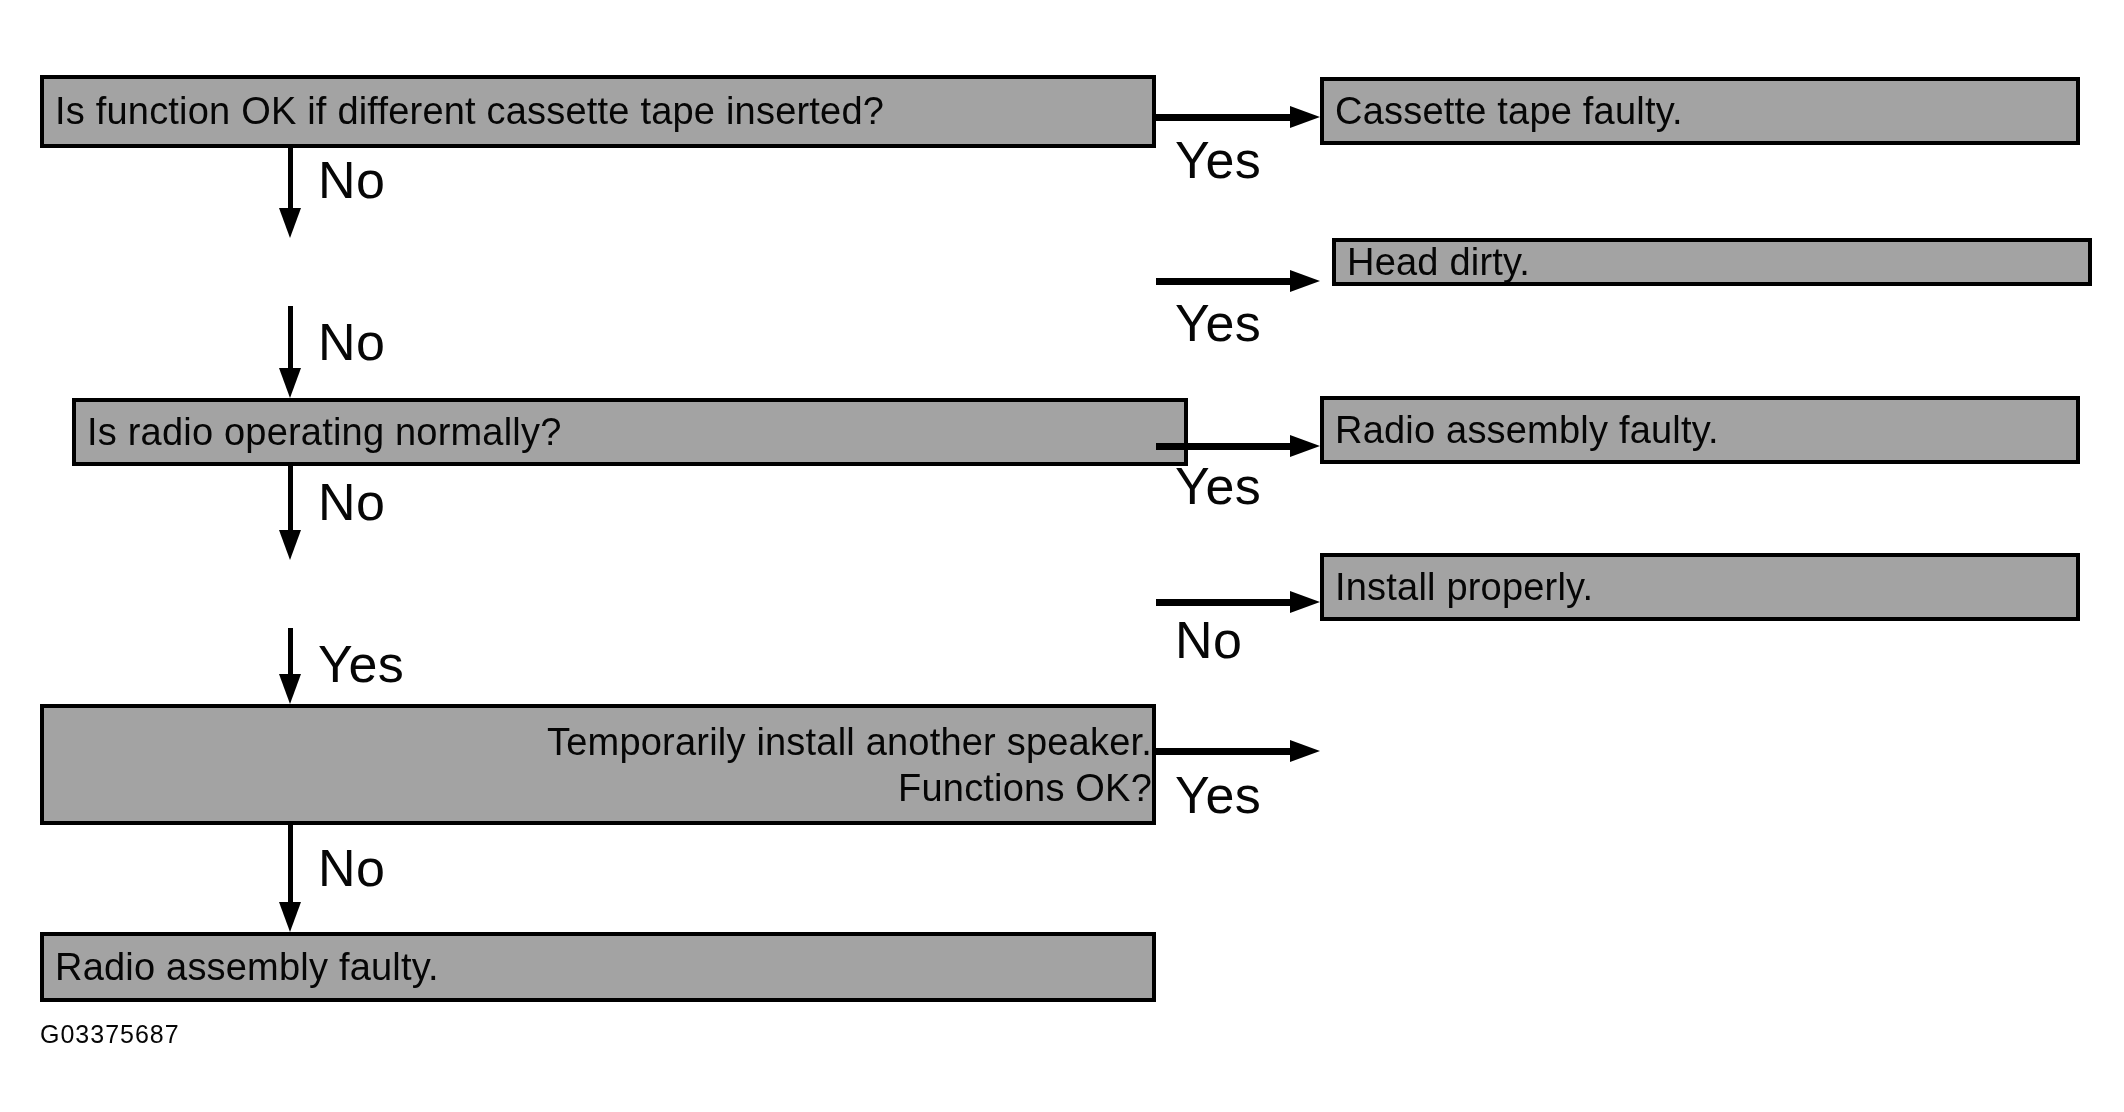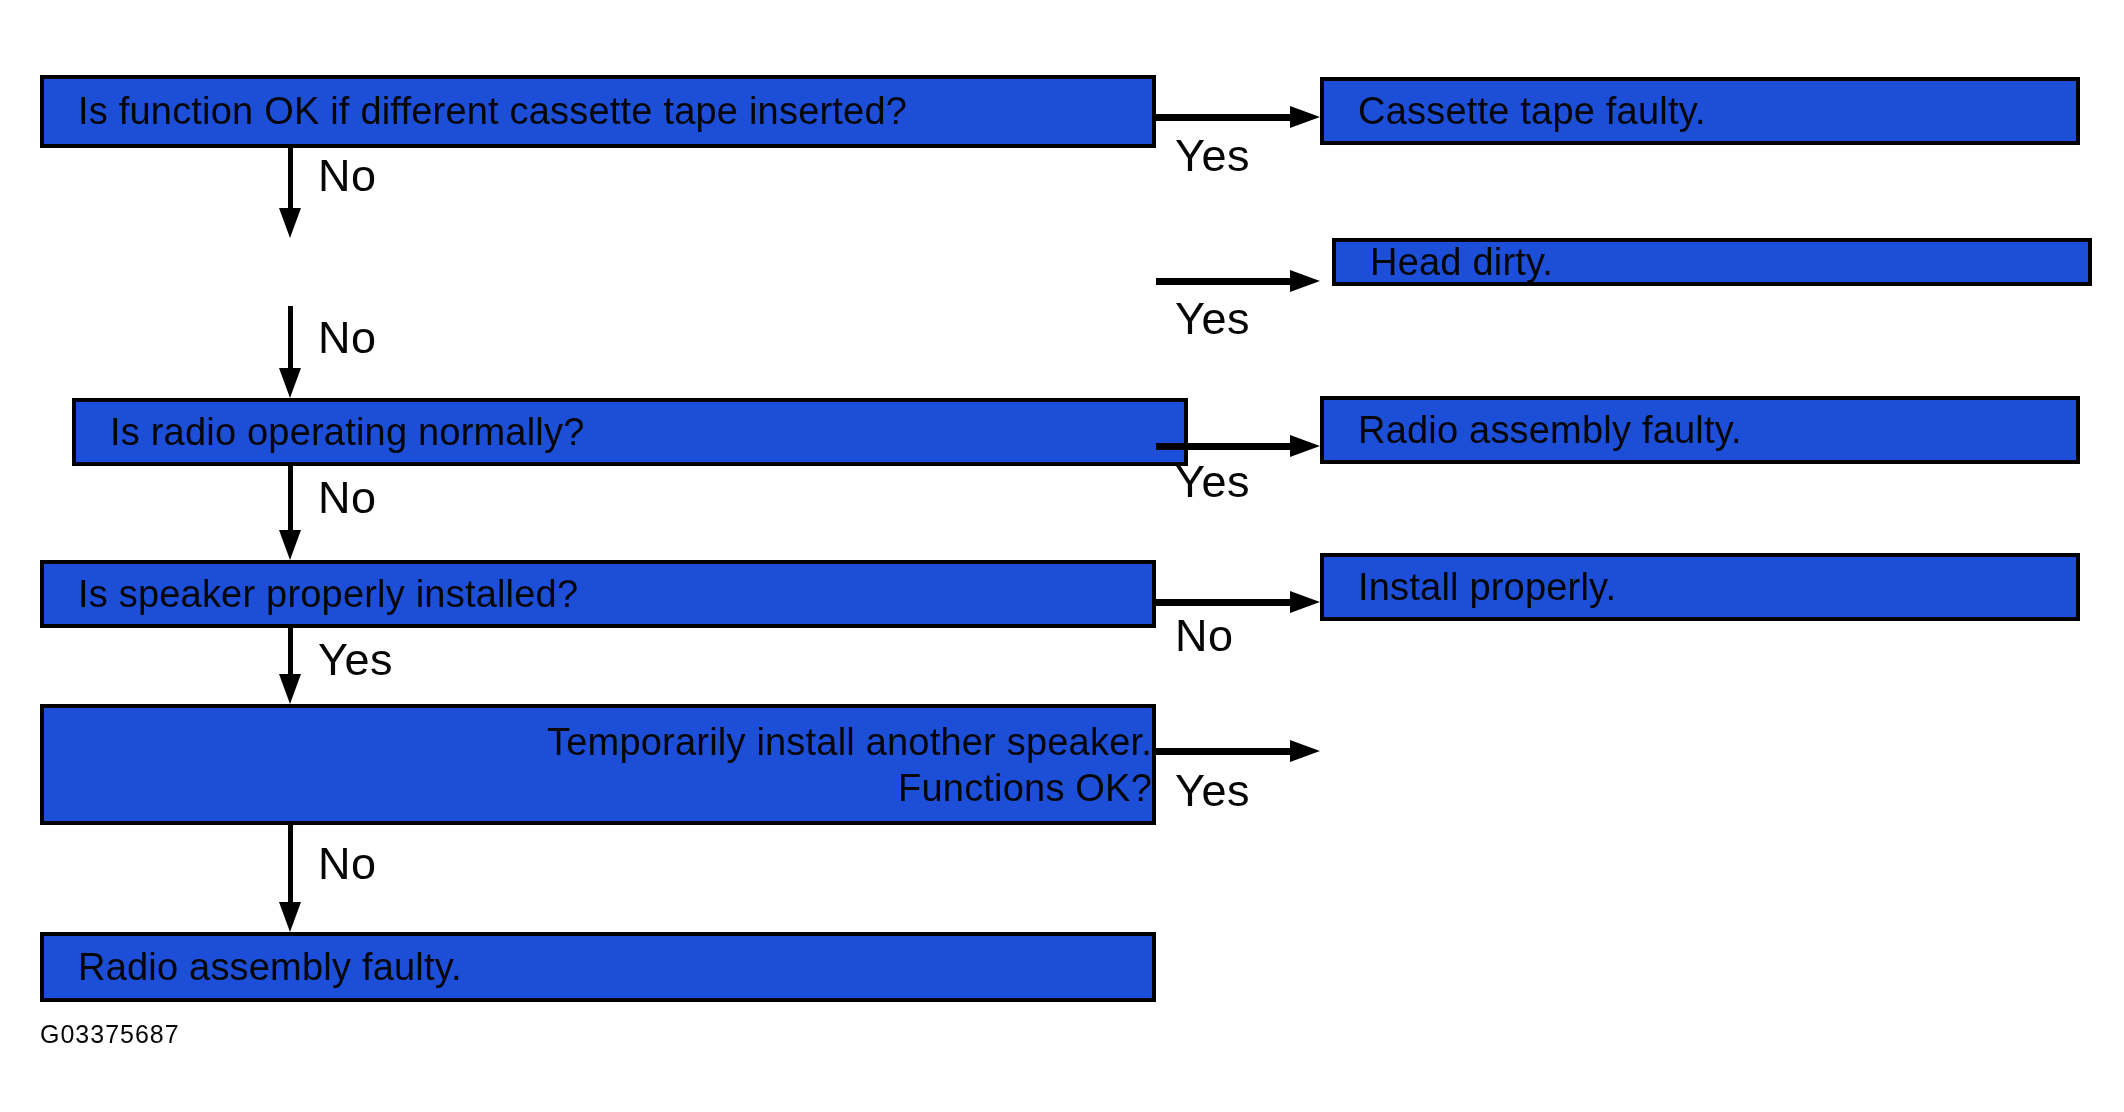--- a/index.html
+++ b/index.html
@@ -14,24 +14,24 @@
     background: #ffffff;
     font-family: "Liberation Sans", sans-serif;
     color: #060606;
     overflow: hidden;
   }
   
   .box {
     position: absolute;
     box-sizing: border-box;
     border: 4px solid #000;
-    background: #1d4ed8;
+    background: #a3a3a3;
     display: flex;
     align-items: center;
-    padding-left: 34px;
+    padding-left: 11px;
     font-size: 38px;
     letter-spacing: 0.2px;
     white-space: nowrap;
   }
   .box.twoline {
     flex-direction: column;
     align-items: flex-end;
     justify-content: center;
     line-height: 46px;
   }
@@ -86,21 +86,21 @@
     border-left: 30px solid #000;
   }
   .h1 { top: 114px; }  .hh1 { top: 106px; }
   .h2 { top: 278px; }  .hh2 { top: 270px; }
   .h3 { top: 443px; }  .hh3 { top: 435px; }
   .h4 { top: 599px; }  .hh4 { top: 591px; }
   .h5 { top: 748px; }  .hh5 { top: 740px; }
   
   .blabel {
     position: absolute;
-    font-size: 45px;
+    font-size: 52px;
     letter-spacing: 0.5px;
     white-space: nowrap;
   }
   .dl { left: 318px; }
   .dl1 { top: 150px; }
   .dl2 { top: 312px; }
   .dl3 { top: 472px; }
   .dl4 { top: 634px; }
   .dl5 { top: 838px; }
   .rl { left: 1175px; }
@@ -153,23 +153,20 @@
   <div class="box rb rb3">
     <span>Radio assembly faulty.</span>
   </div>
   <div class="hline h3"></div>
   <div class="hhead hh3"></div>
   <div class="blabel rl rl3">Yes</div>
   <div class="vline v3"></div>
   <div class="vhead vh3"></div>
   <div class="blabel dl dl3">No</div>
 
-  <div class="box lb lb4">
-    <span>Is speaker properly installed?</span>
-  </div>
   <div class="box rb rb4">
     <span>Install properly.</span>
   </div>
   <div class="hline h4"></div>
   <div class="hhead hh4"></div>
   <div class="blabel rl rl4">No</div>
   <div class="vline v4"></div>
   <div class="vhead vh4"></div>
   <div class="blabel dl dl4">Yes</div>
 

